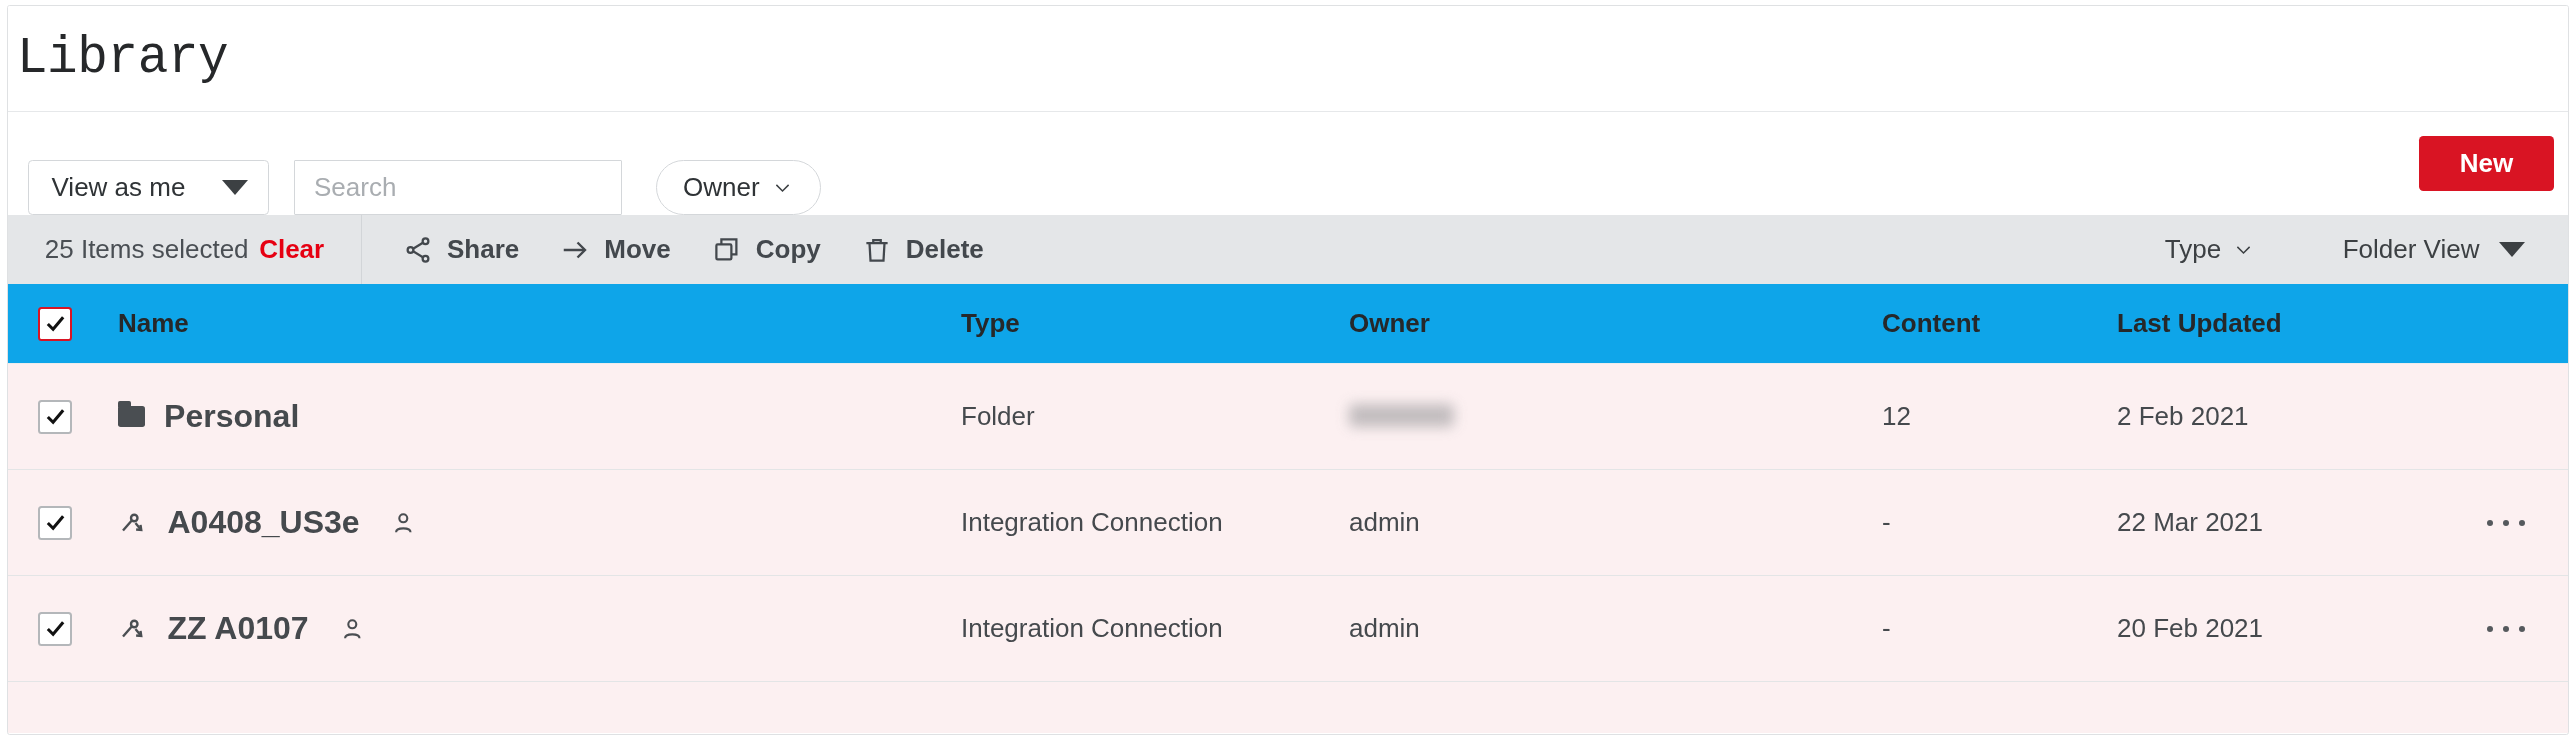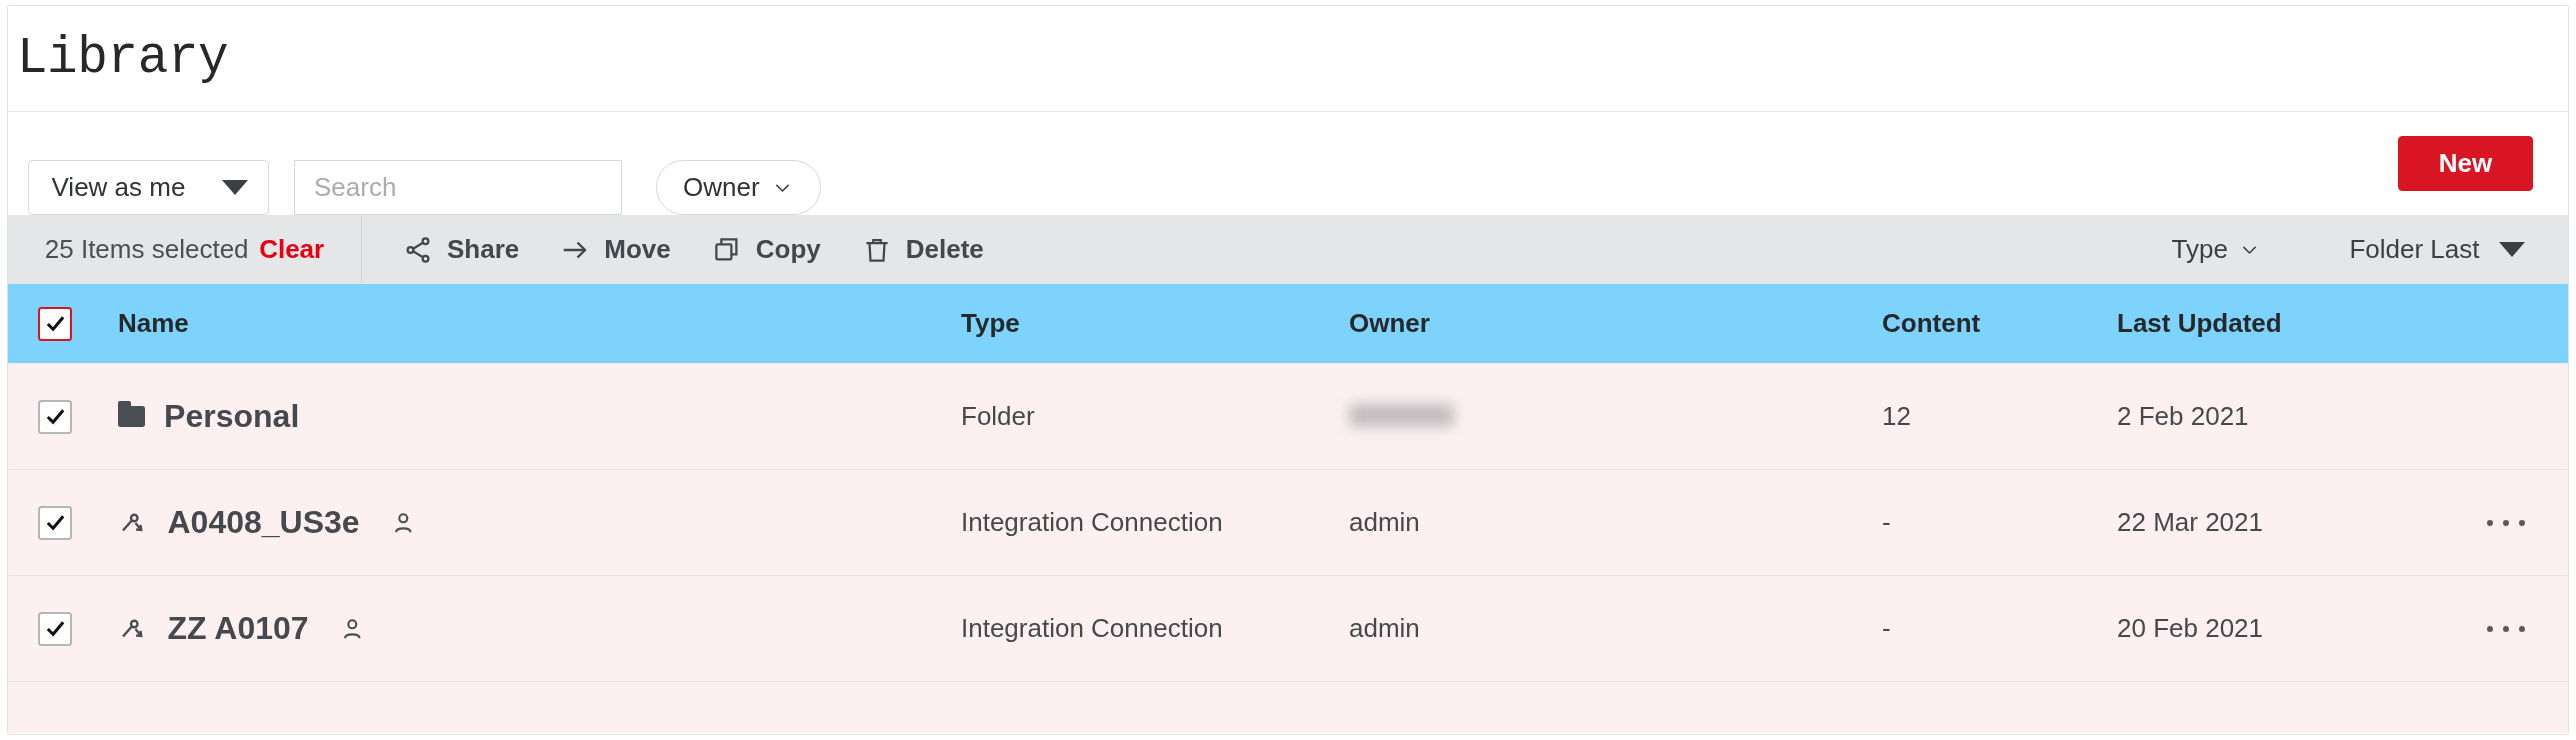--- a/index.html
+++ b/index.html
@@ -102,21 +102,21 @@
     gap: 12.4px;
     padding: 0 26.6px;
     background: #fff;
   }
   .pill-label { font-size: 26px; color: #2f3336; }
 
   .chev { display: block; }
 
   .new-button {
     position: absolute;
-    right: 35px;
+    right: 14px;
     top: 24px;
     width: 135px;
     height: 55px;
     background: #d91423;
     border: none;
     border-radius: 4.4px;
     color: #ffffff;
     font-size: 26px;
     font-weight: bold;
     font-family: "Liberation Sans", sans-serif;
@@ -166,21 +166,21 @@
     align-items: center;
   }
   .type-tool { display: flex; align-items: center; gap: 11.5px; margin-right: 89px; }
   .type-label { font-size: 26px; color: #3c4043; }
   .folder-tool { display: flex; align-items: center; gap: 19.5px; }
   .folder-label { font-size: 26px; color: #3c4043; }
 
   
   .tbl-head {
     height: 80px;
-    background: #7dd3fc;
+    background: #0ea5e9;
     display: flex;
     align-items: center;
     border-bottom: 1.8px solid #ececec;
     position: relative;
   }
   .row {
     height: 106px;
     background: #fcf0f1;
     display: flex;
     align-items: center;
@@ -341,21 +341,21 @@
     </div>
 
     <div class="right-tools">
       <div class="type-tool">
         <span class="type-label">Type</span>
         <svg class="chev" width="21" height="21" viewBox="0 0 24 24" fill="none" stroke="#3c4043" stroke-width="1.7">
           <polyline points="5,9 12,16 19,9"></polyline>
         </svg>
       </div>
       <div class="folder-tool">
-        <span class="folder-label">Folder Last</span>
+        <span class="folder-label">Folder View</span>
         <span class="tri-down"></span>
       </div>
     </div>
   </div>
 
   <div class="tbl-head">
     <div class="c-check">
       <div class="cb head">
         <svg width="23" height="23" viewBox="0 0 24 24" fill="none" stroke="#111" stroke-width="3.2">
           <polyline points="4,12.5 9.5,18 20,5.5"></polyline>

